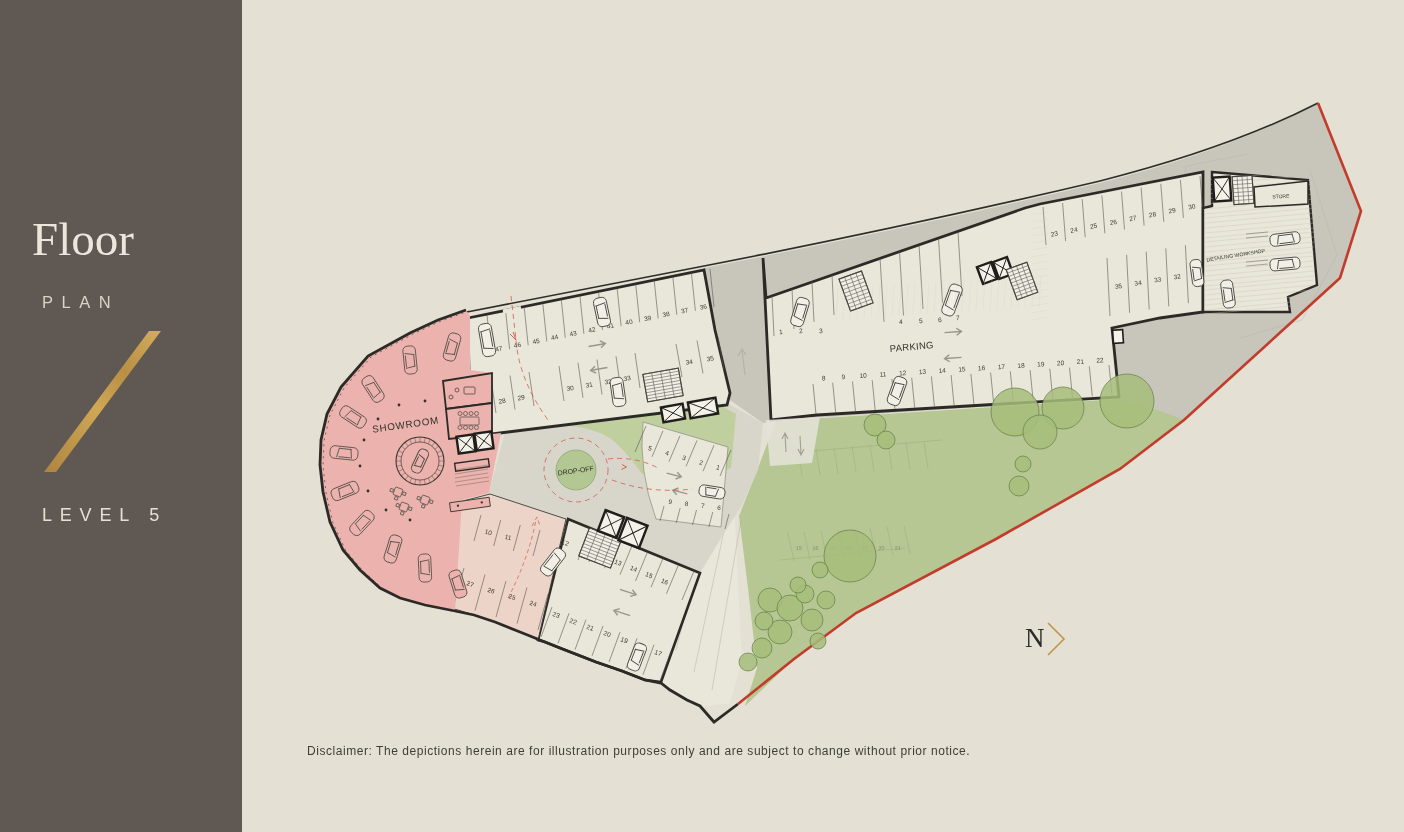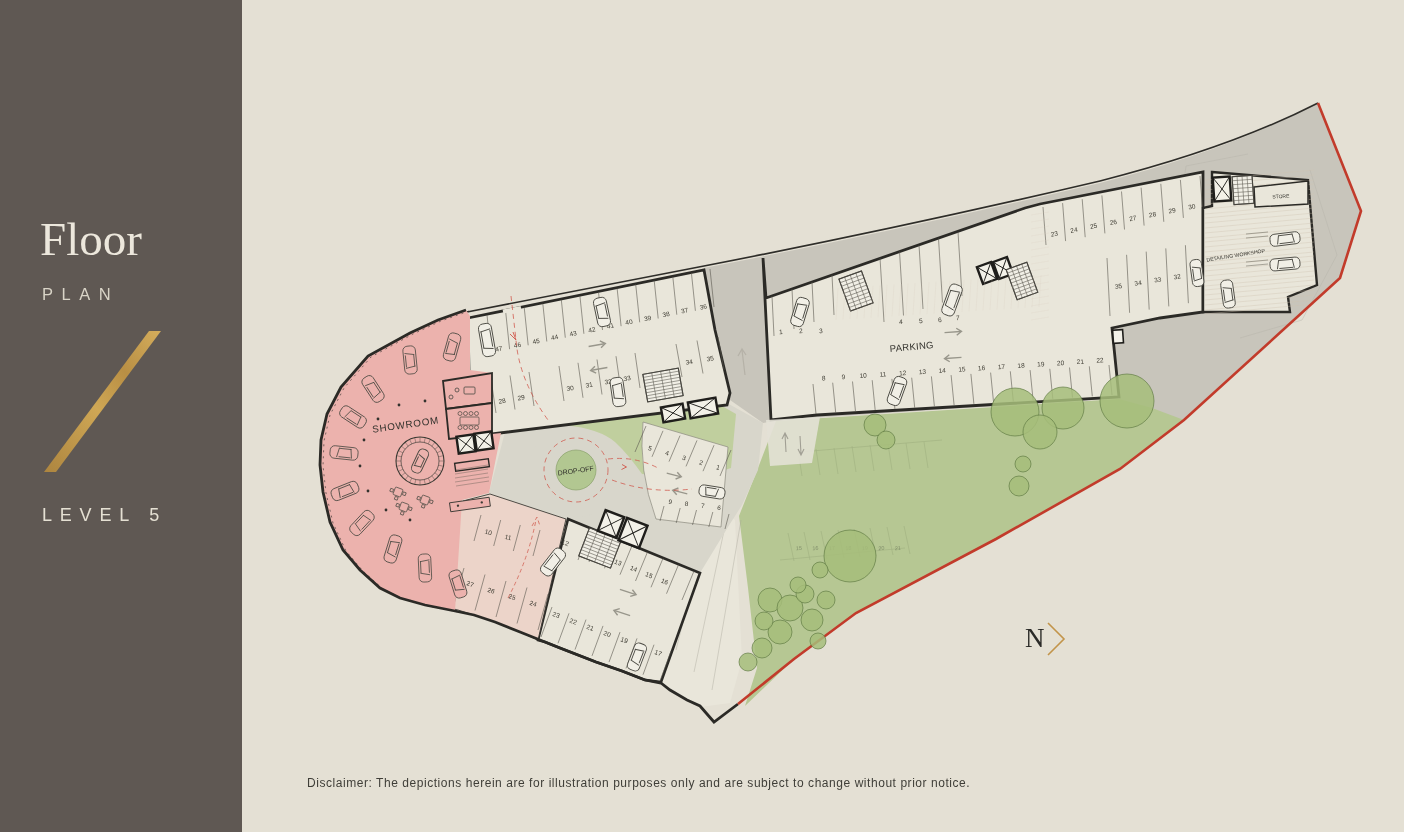--- a/index.html
+++ b/index.html
@@ -1,21 +1,21 @@
 <!DOCTYPE html>
 <html><head><meta charset="utf-8">
 <style>
 html,body{margin:0;padding:0;}
 body{width:1404px;height:832px;background:#e4e0d4;overflow:hidden;position:relative;font-family:"Liberation Sans",sans-serif;}
 #plan{position:absolute;left:0;top:0;}
 #sidebar{position:absolute;left:0;top:0;width:242px;height:832px;background:#5f5853;}
-.fl{position:absolute;left:40px;top:212px;font-family:"Liberation Serif",serif;font-size:47px;color:#ece7dc;letter-spacing:0px;}
-.pl{position:absolute;left:42px;top:285px;font-size:16.5px;letter-spacing:8.5px;color:#d9d4c7;}
+.fl{position:absolute;left:32px;top:212px;font-family:"Liberation Serif",serif;font-size:47px;color:#ece7dc;letter-spacing:0px;}
+.pl{position:absolute;left:42px;top:293px;font-size:16.5px;letter-spacing:8.5px;color:#d9d4c7;}
 .lv{position:absolute;left:42px;top:505px;font-size:18px;letter-spacing:7.8px;color:#e5e0d3;}
-#disc{position:absolute;left:307px;top:776px;font-size:12px;letter-spacing:0.55px;color:#3f3e38;}
+#disc{position:absolute;left:307px;top:744px;font-size:12px;letter-spacing:0.55px;color:#3f3e38;}
 </style></head>
 <body>
 
 <div id="plan">
 <svg width="1404" height="832" viewBox="0 0 1404 832" font-family="Liberation Sans, sans-serif">
 
 <path d="M704,268 Q900,230 1100,183 Q1230,150 1318,103 L1361,211 L1340,278 L1184,420 L1150,434 L1119,398 L780,420 L763,423 L730,400 L715,330 Z" fill="#c8c5bb"></path>
 
 <path d="M1165,318 L1186,166 L1248,154 M1310,170 L1337,255 L1302,320 L1240,338" fill="none" stroke="#b5b2a9" stroke-width="0.7" opacity="0.6"></path>
 

